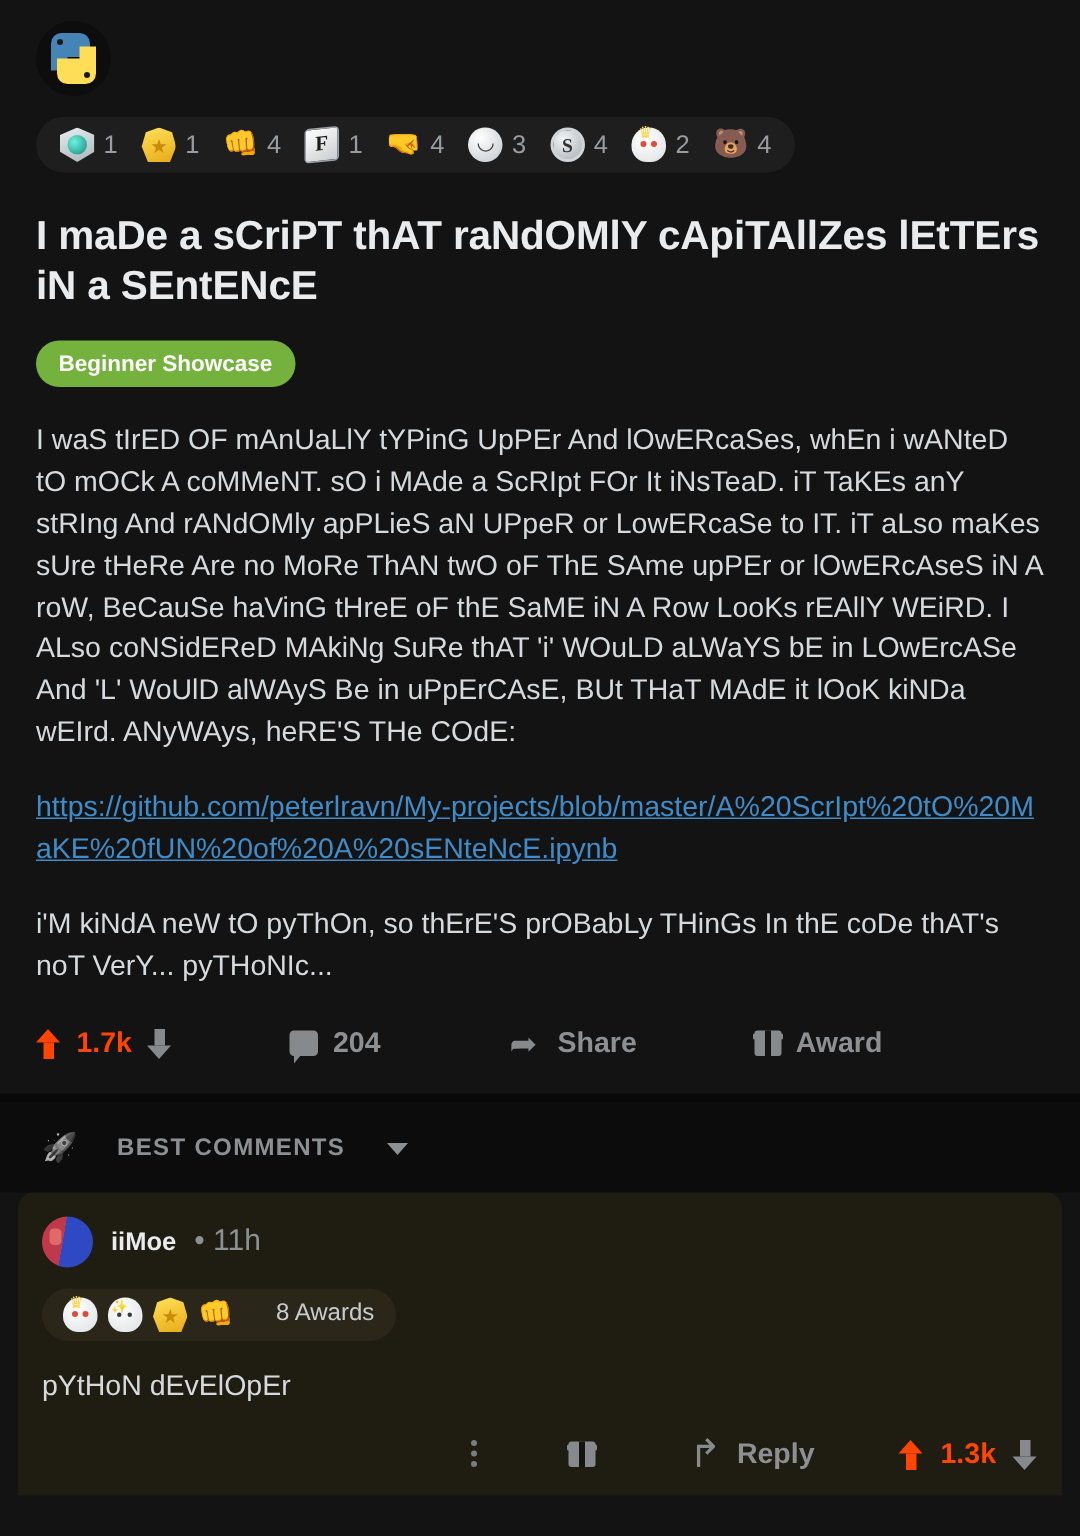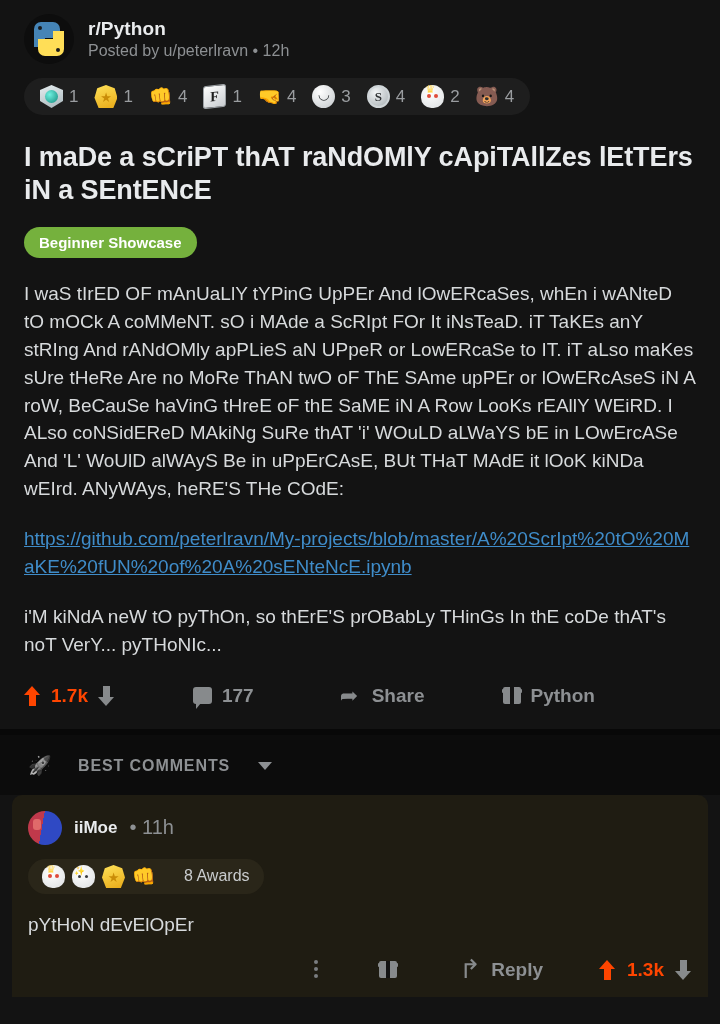--- a/index.html
+++ b/index.html
@@ -344,24 +344,20 @@
 
   <div class="post-header">
     <div class="sub-avatar">
       <div class="py-top"></div>
       <div class="py-mid-l"></div>
       <div class="py-mid-r"></div>
       <div class="py-bot"></div>
       <div class="py-dot-a"></div>
       <div class="py-dot-b"></div>
     </div>
-    <div class="post-headtext">
-      <div class="sub-name">r/Python</div>
-      <div class="post-meta">Posted by u/peterlravn • 12h</div>
-    </div>
   </div>
 
   <div style="display:flex;">
     <div class="awards-pill">
       <span class="award-chip">
         <span class="aw-ico aw-shield"></span>
         <span class="award-count">1</span>
       </span>
       <span class="award-chip">
         <span class="aw-ico aw-star"></span>
@@ -412,31 +408,31 @@
 
   <div class="post-actions">
     <div class="act">
       <span class="arrow-up up-on"></span>
       <span class="vote-count">1.7k</span>
       <span class="arrow-dn vote-off"></span>
     </div>
     <span class="spacer-1"></span>
     <div class="act">
       <span class="icon-comment"></span>
-      <span class="act-label">177</span>
+      <span class="act-label">204</span>
     </div>
     <span class="spacer-2"></span>
     <div class="act">
       <span class="icon-share"></span>
       <span class="act-label">Share</span>
     </div>
     <span class="spacer-3"></span>
     <div class="act">
       <span class="icon-gift"></span>
-      <span class="act-label">Python</span>
+      <span class="act-label">Award</span>
     </div>
   </div>
 </div>
 
 <div class="divider"></div>
 
 <div>
   <div class="sort-bar">
     <span class="icon-rocket"></span>
     <span class="sort-label">BEST COMMENTS</span>

